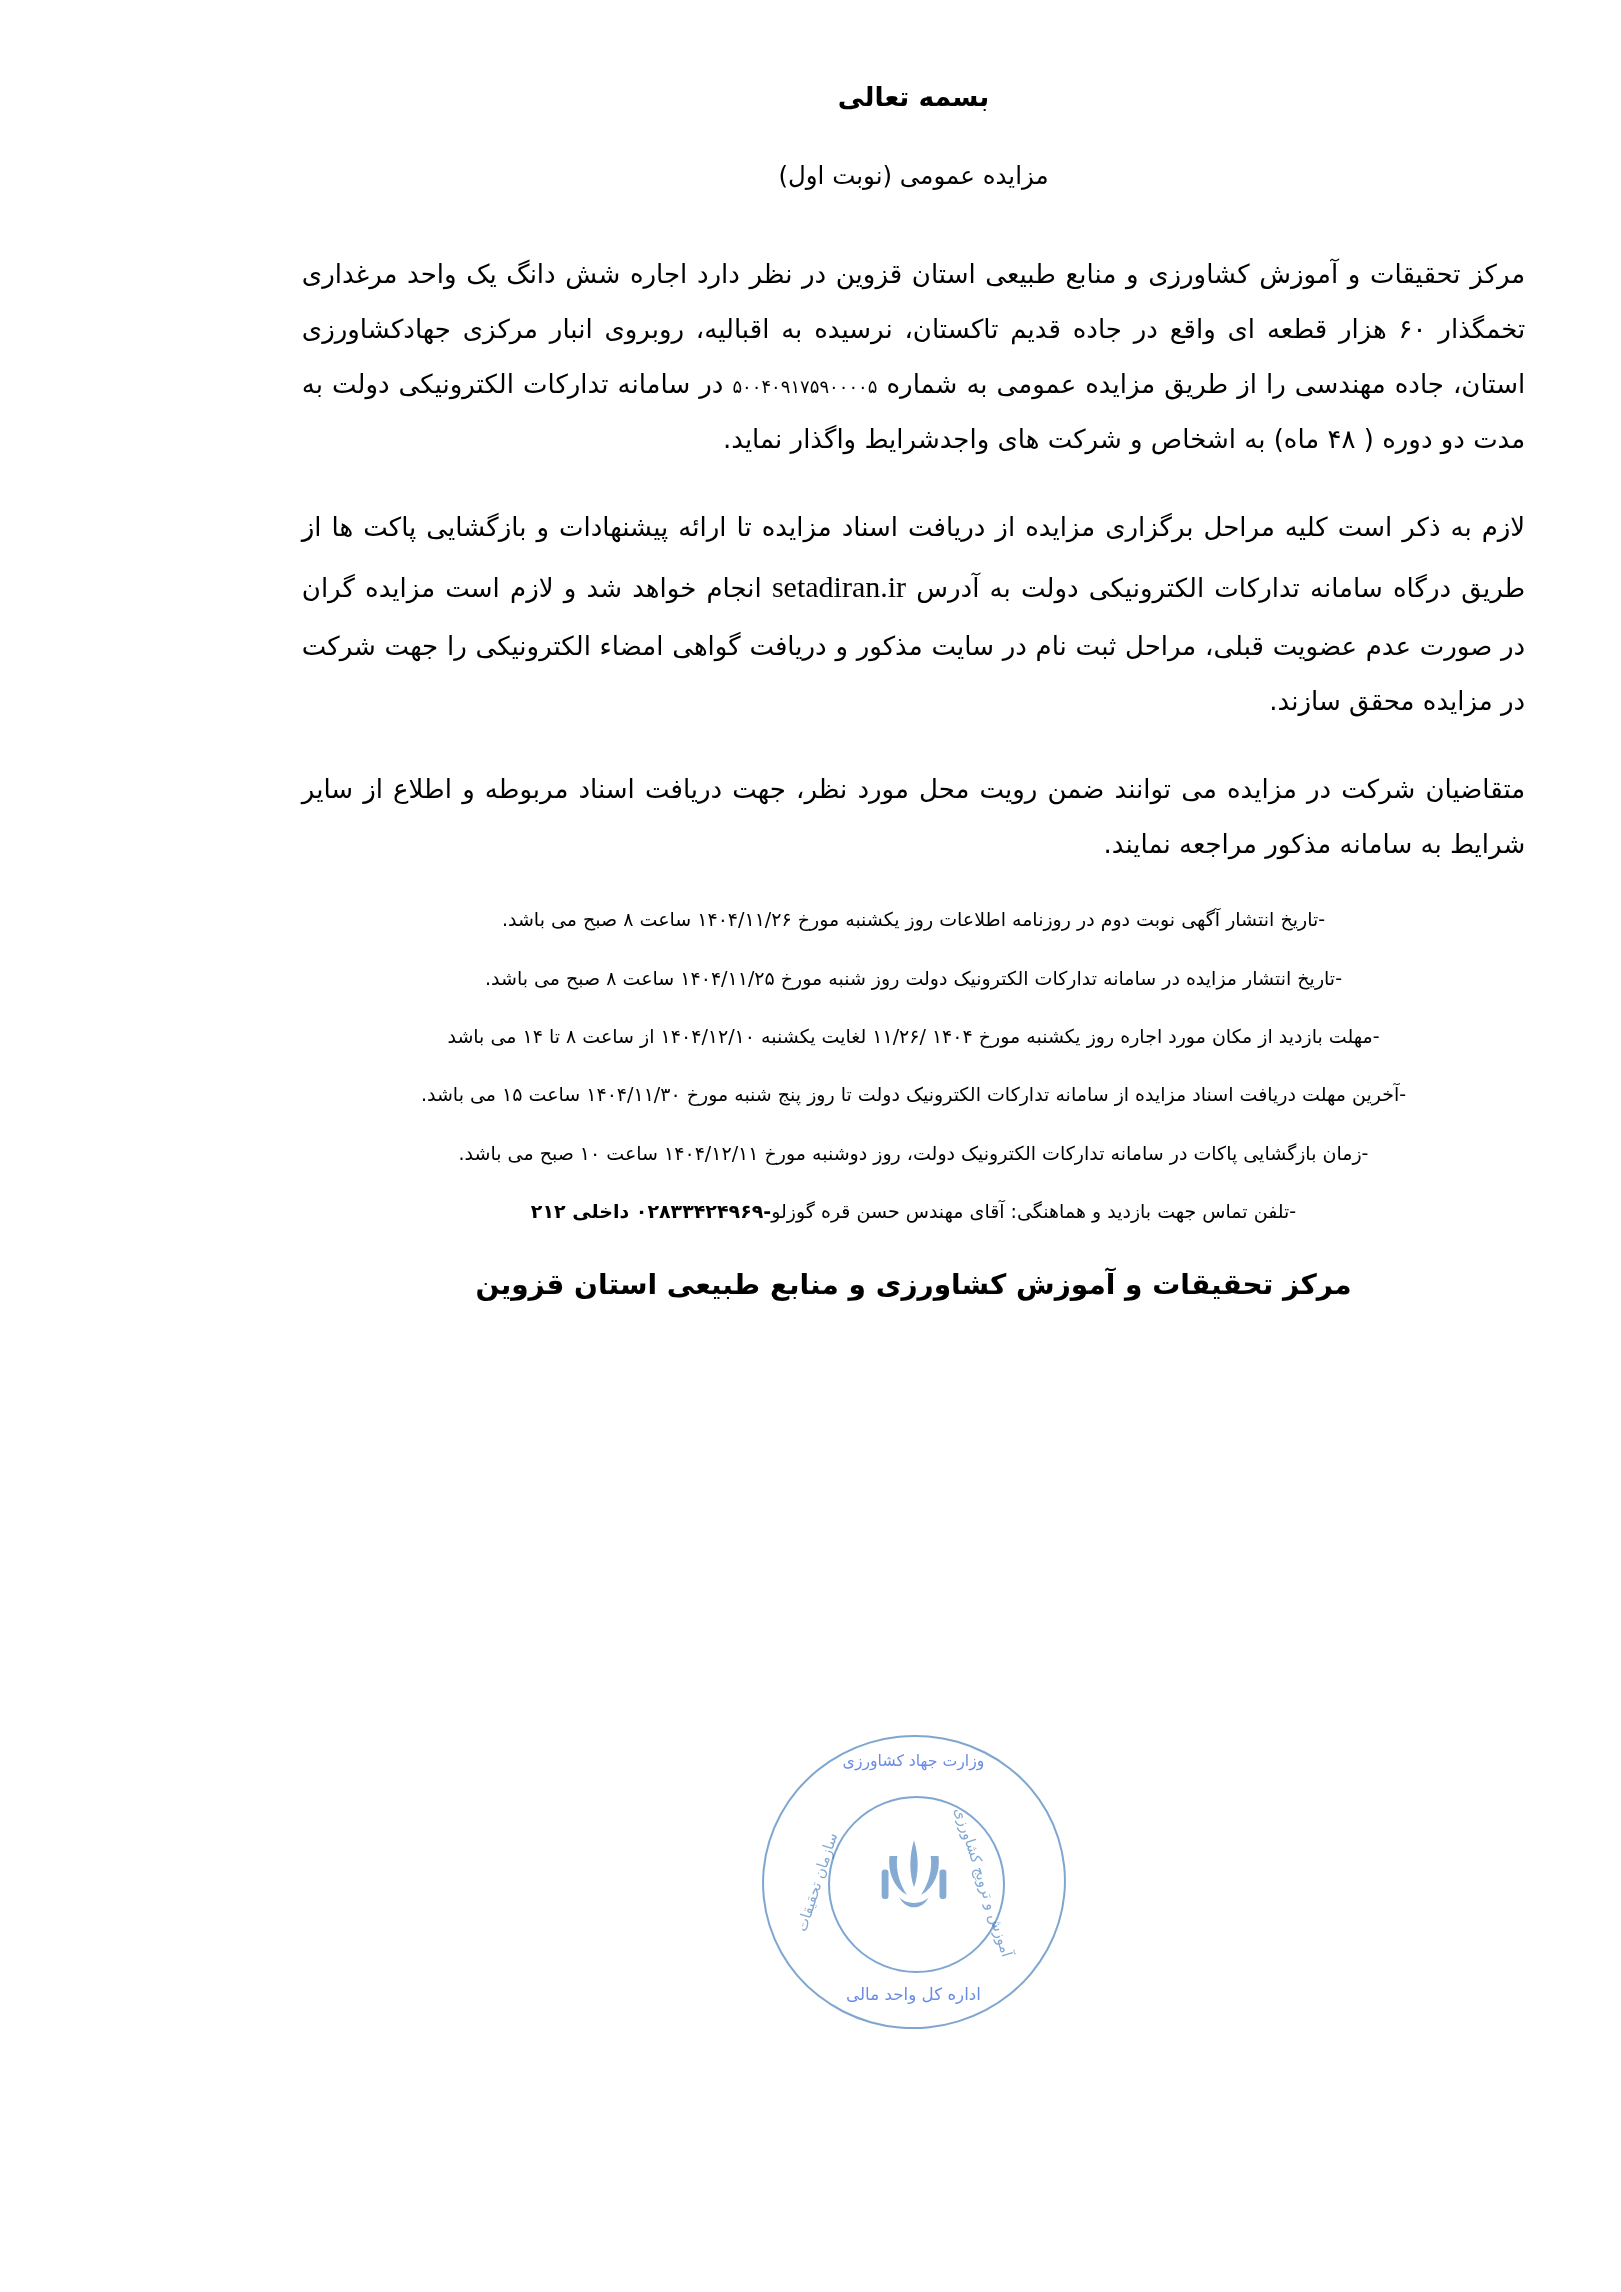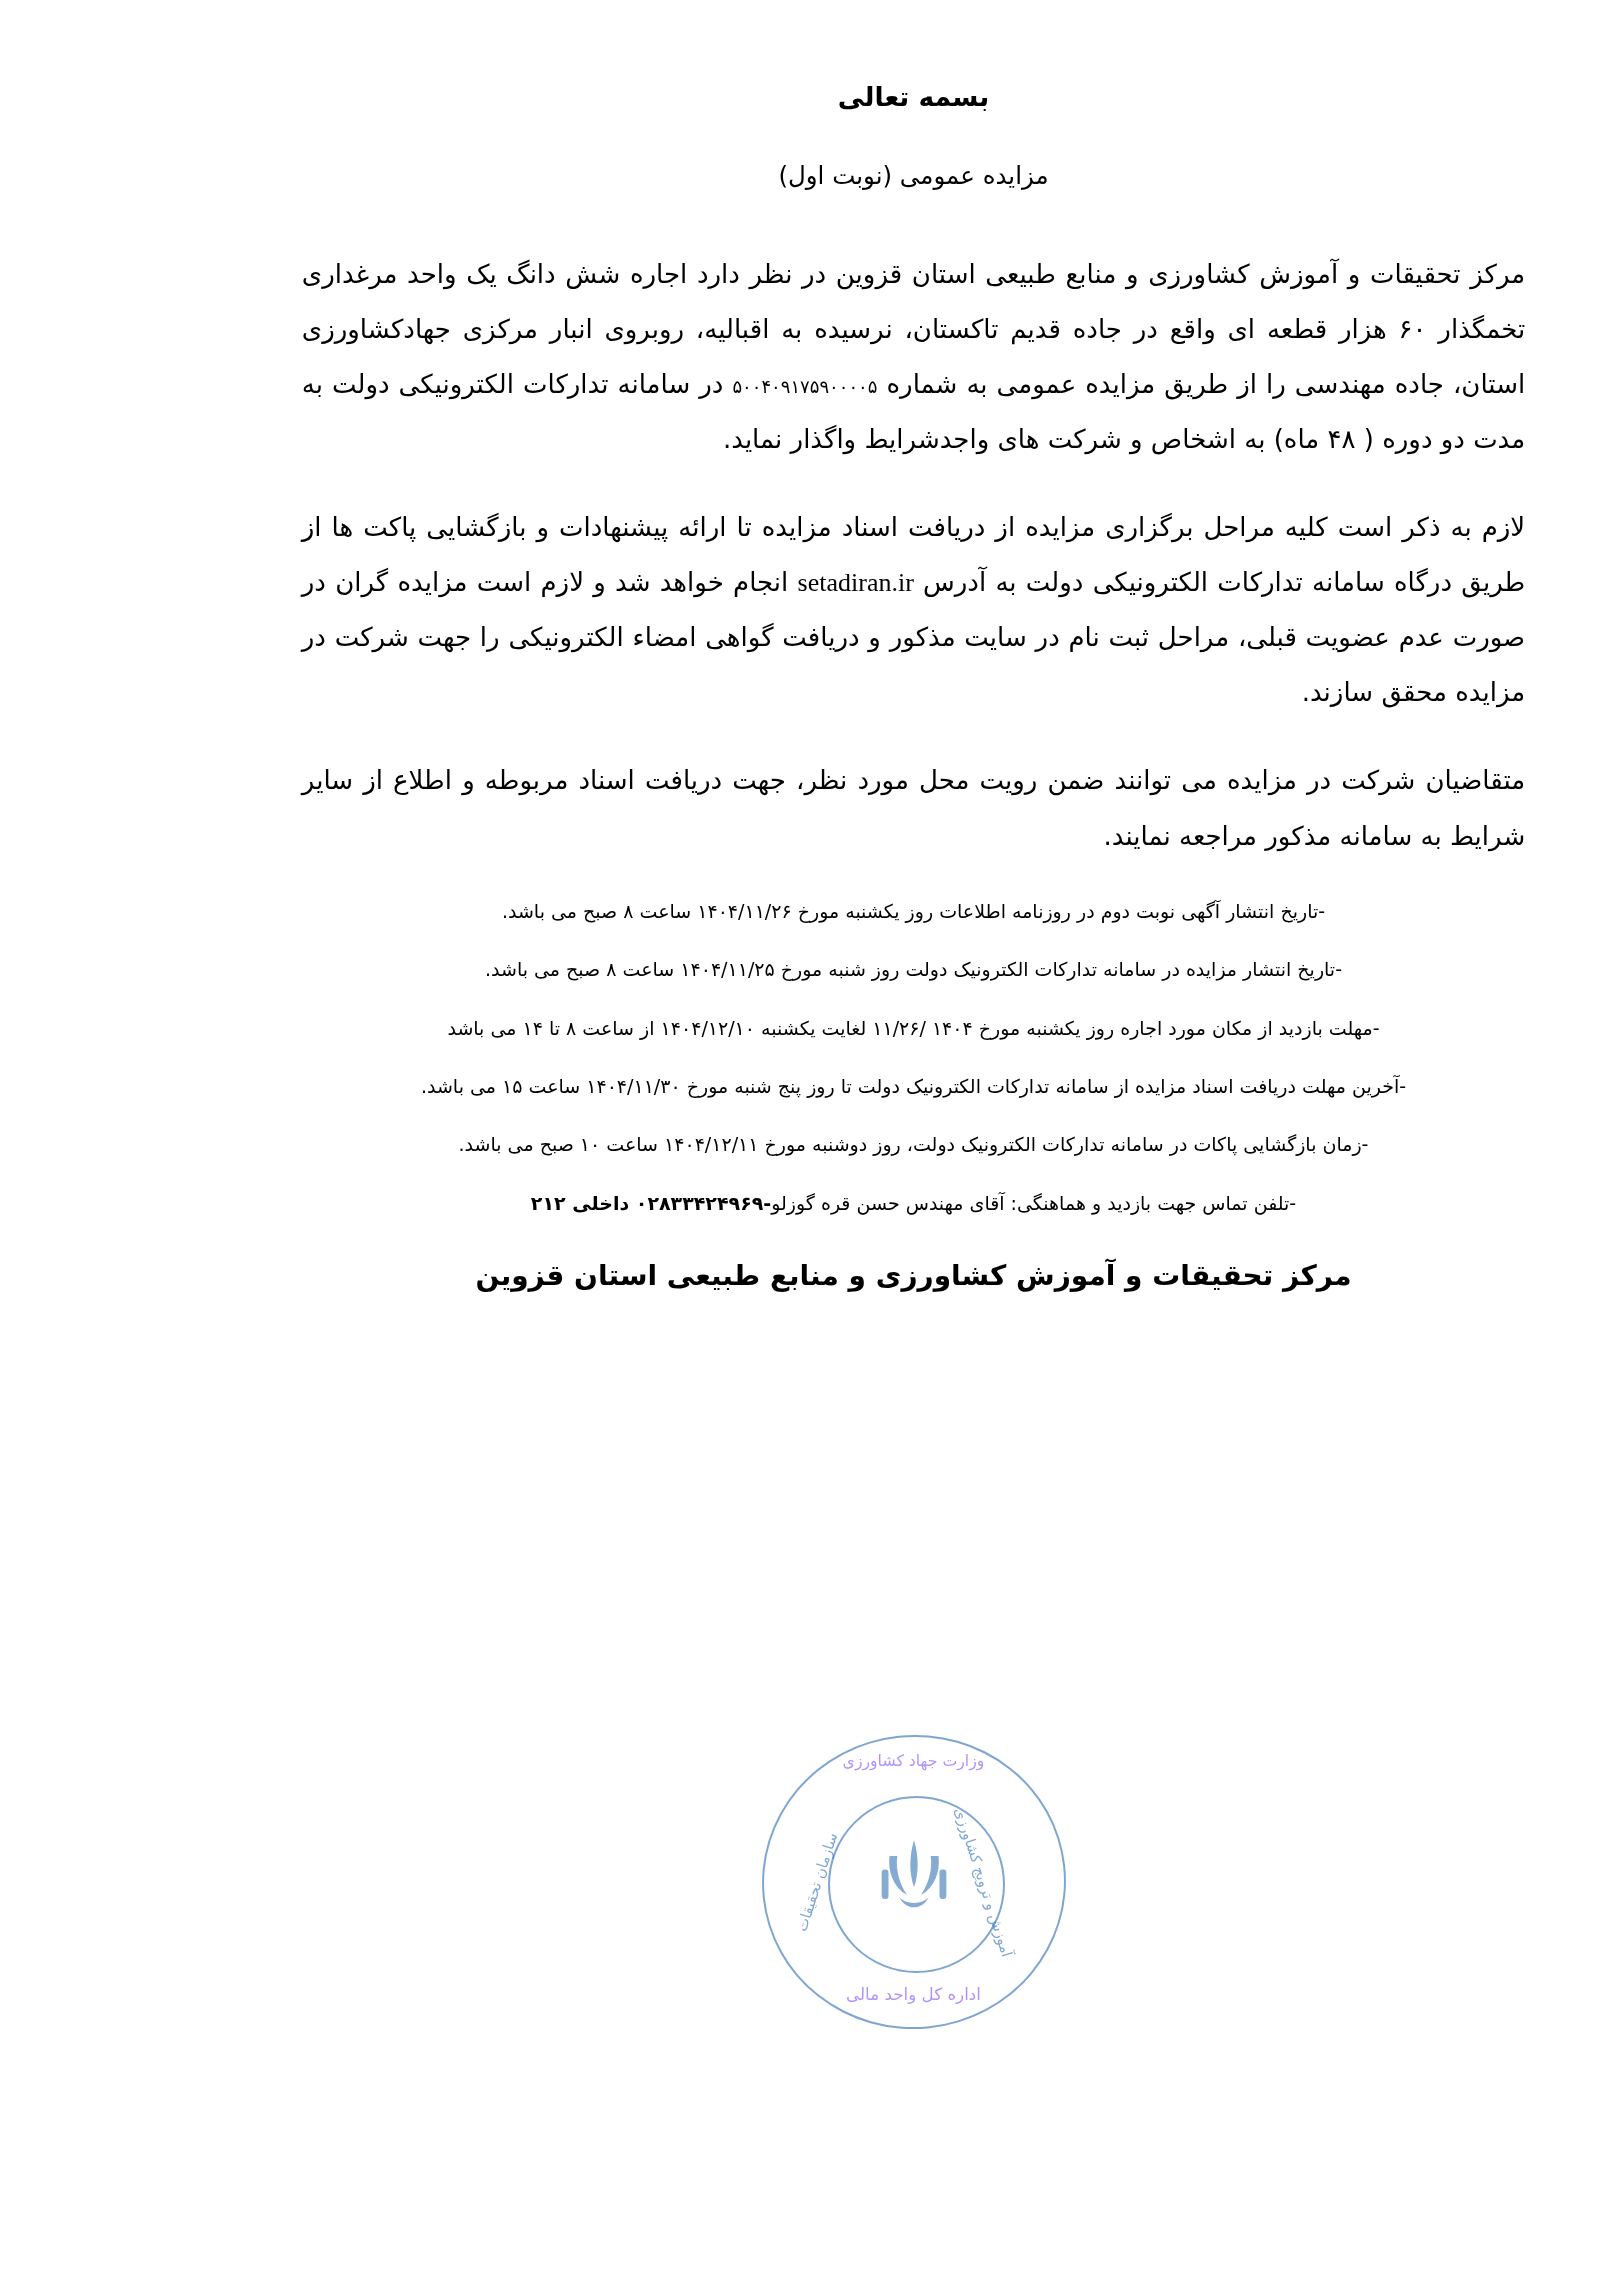--- a/index.html
+++ b/index.html
@@ -44,21 +44,21 @@
     padding: 0 7.8px;
   }
   .num-big {
     font-size: 18px;
     letter-spacing: 1px;
   }
   .latin {
     direction: ltr;
     unicode-bidi: embed;
     font-family: "Liberation Serif", "DejaVu Serif", serif;
-    font-size: 26px;
+    font-size: 30px;
   }
   ul.bullets {
     list-style: none;
     margin: 13.7px 0 0 0;
     padding: 0;
   }
   ul.bullets li {
     font-size: 19px;
     line-height: 1.55;
     margin-bottom: 29px;
@@ -120,21 +120,21 @@
     color: #2f6fb5;
     opacity: 0.72;
     font-size: 84px;
     line-height: 1;
   }
   .stamp-text-top, .stamp-text-bottom {
     position: absolute;
     left: 0;
     width: 100%;
     text-align: center;
-    color: #8b5cf6;
+    color: #1d4ed8;
     opacity: 0.66;
     font-size: 15.7px;
   }
   .stamp-text-top { top: 15.7px; }
   .stamp-text-bottom { bottom: 25.5px; font-size: 16.7px; }
   .stamp-side-l, .stamp-side-r {
     position: absolute;
     top: 50%;
     color: #2f6fb5;
     opacity: 0.6;

